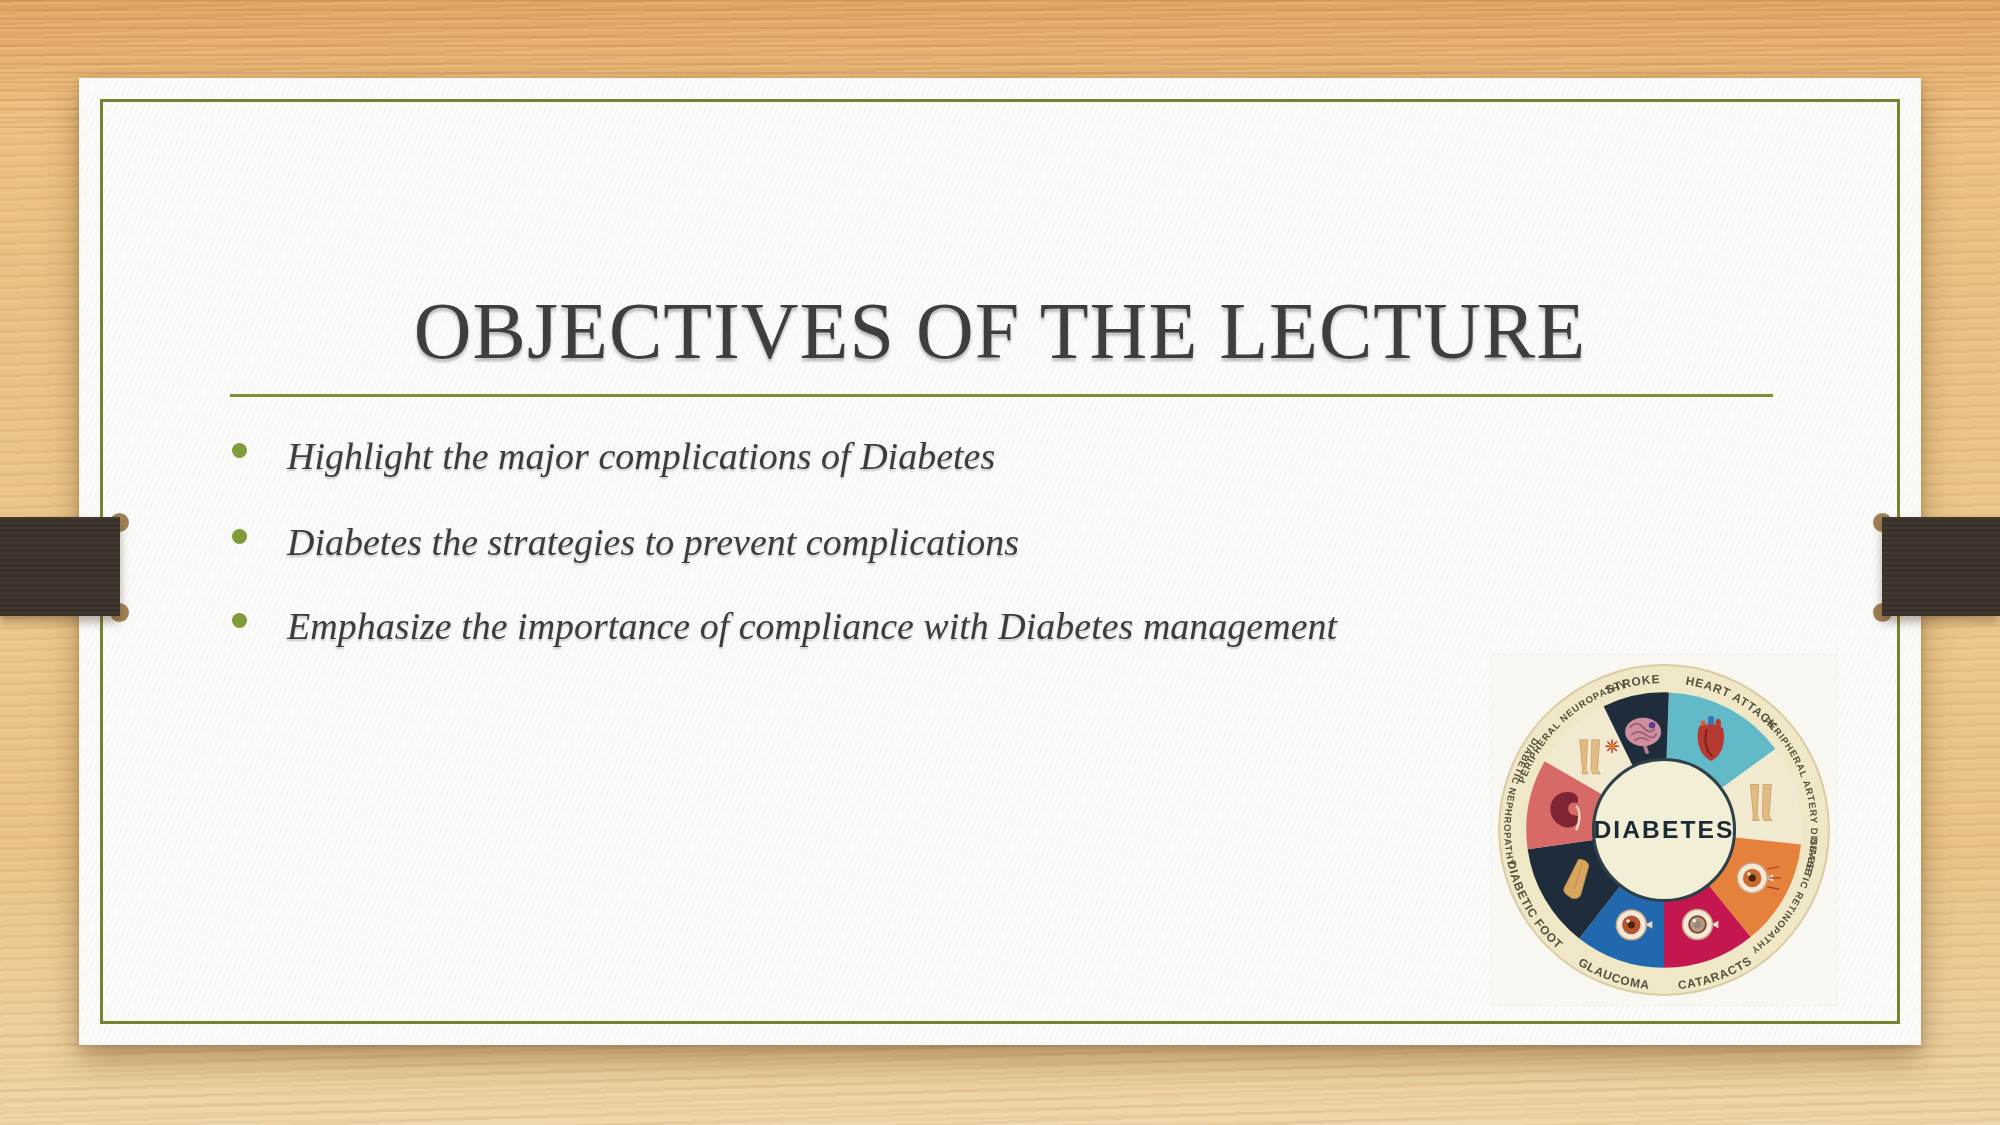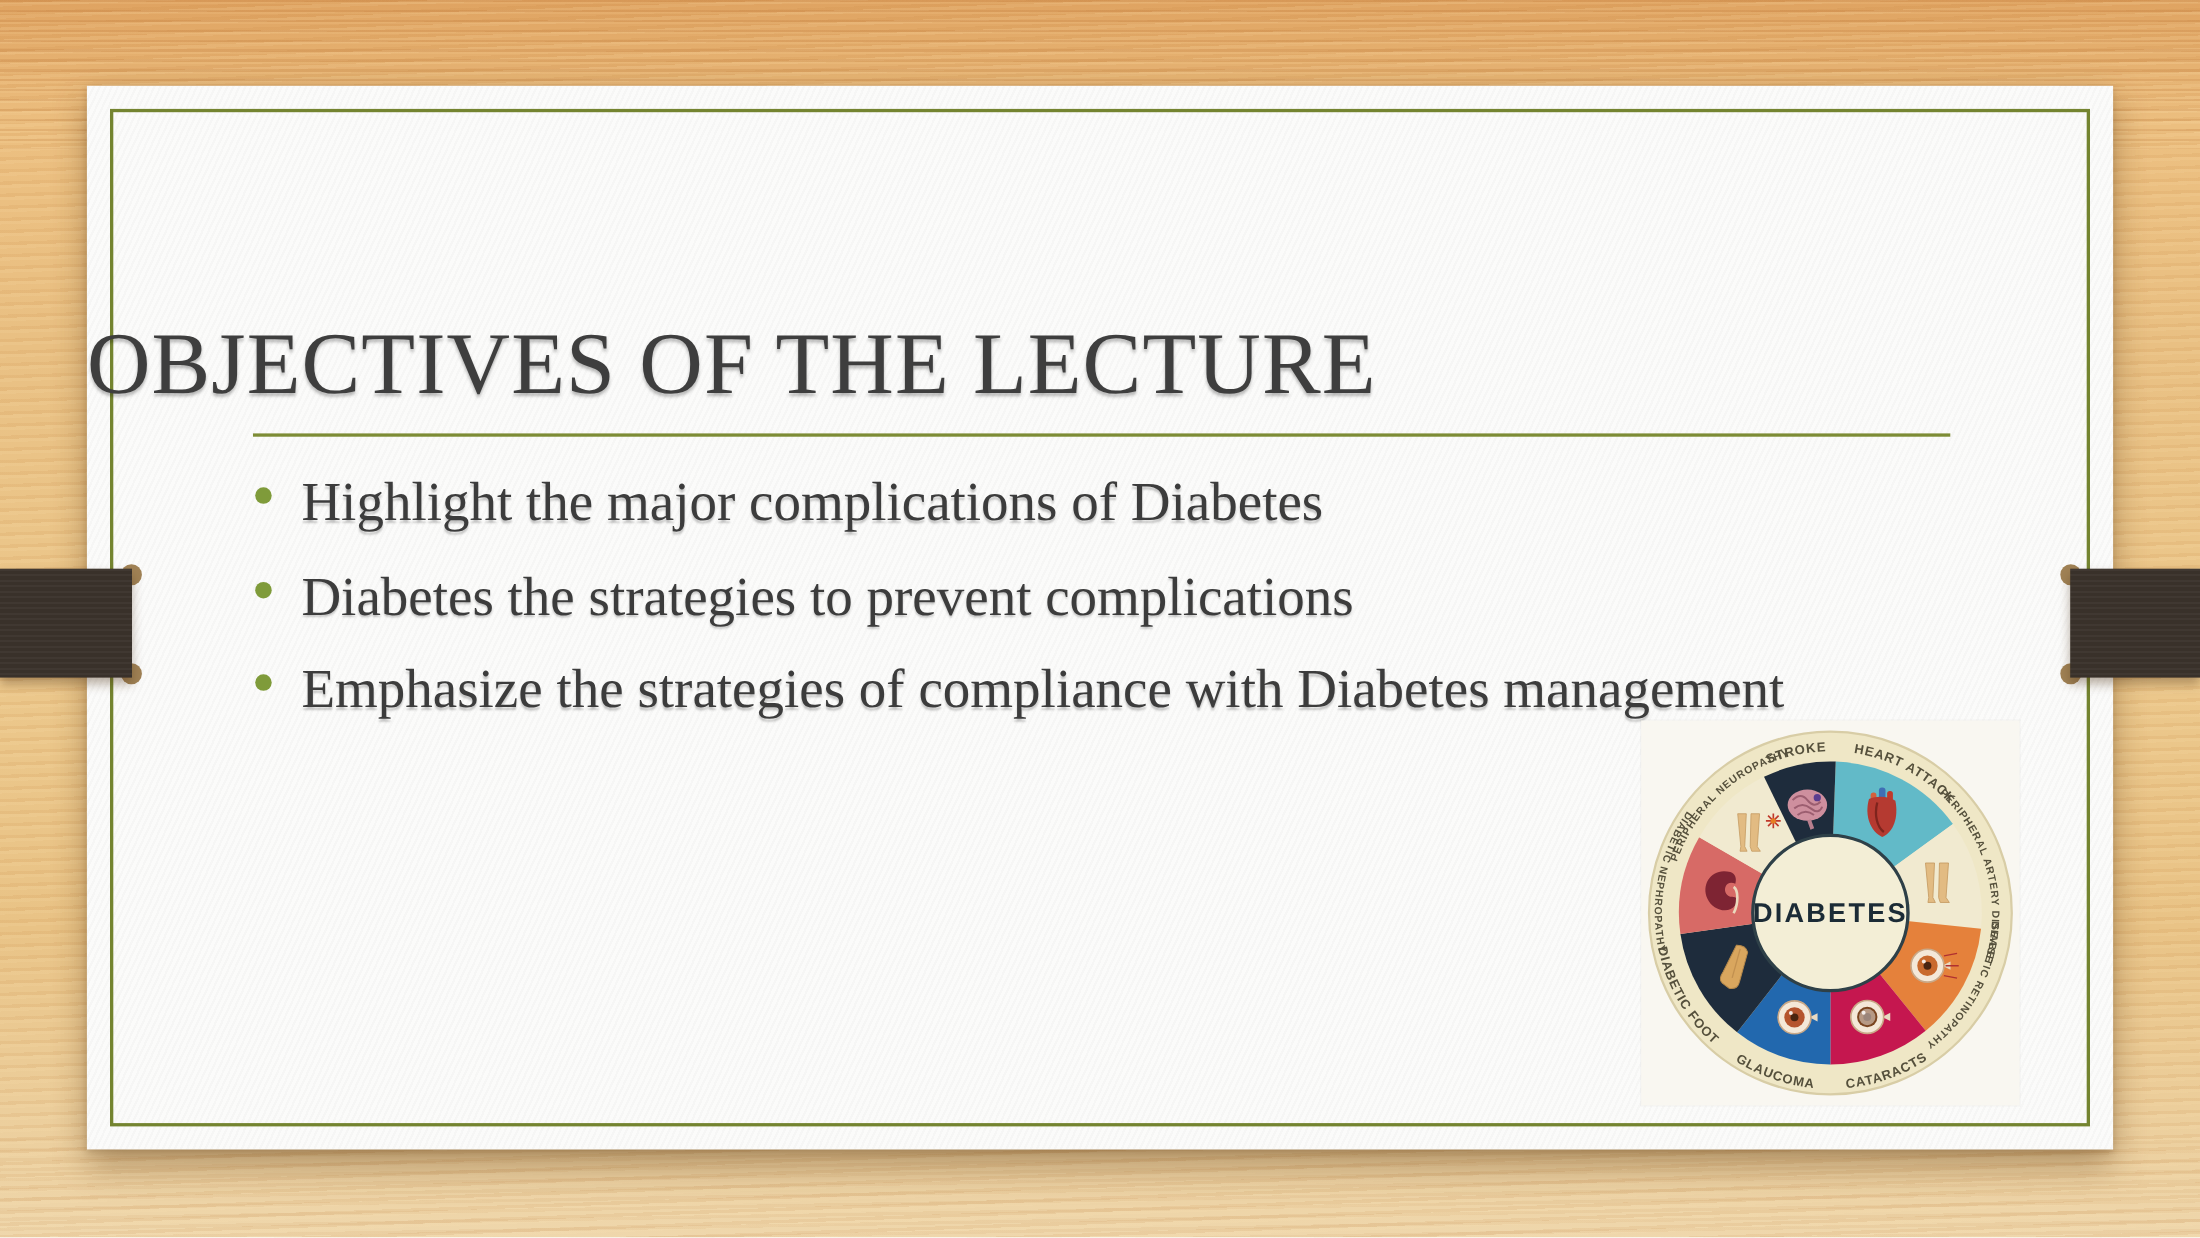--- a/index.html
+++ b/index.html
@@ -32,29 +32,29 @@
   .ribbon{position:absolute;height:99px;top:517px;background:#39312a;
     background-image:repeating-linear-gradient(180deg, rgba(255,255,255,0.035) 0 2px, rgba(0,0,0,0) 2px 5px);
     box-shadow:0 6px 9px rgba(80,50,20,0.38); z-index:6;}
   .ribbon-left{left:0;width:120px;}
   .ribbon-right{right:0;width:118px;}
   .knob{position:absolute;width:19px;height:19px;border-radius:50%;background:#a08255;z-index:5;}
   .knob-lt{left:110px;top:513px;} .knob-lb{left:110px;top:603px;}
   .knob-rt{right:108px;top:513px;} .knob-rb{right:108px;top:603px;}
 
   
-  .title{position:absolute;left:0;right:0;top:208px;text-align:left;
+  .title{position:absolute;left:0;right:0;top:208px;text-align:center;
     font-size:80px;color:#3e3e3e;letter-spacing:1px;
     text-shadow:0 3px 3px rgba(0,0,0,0.28);white-space:nowrap;}
   .divider{position:absolute;left:151px;top:316px;width:1543px;height:3px;background:#7d8c35;}
   .bullets{position:absolute;left:0;top:0;width:100%;}
   .bullet-row{position:absolute;left:153px;display:flex;align-items:flex-start;}
   .bullet-row .dot{width:15px;height:15px;border-radius:50%;background:#7f9b3a;margin-top:13px;flex:0 0 auto;}
-  .bullet-row .txt{margin-left:27px;font-size:50px;color:#3c3c3c;line-height:52px;
-    text-shadow:0 2px 2px rgba(0,0,0,0.22);white-space:nowrap;}
+  .bullet-row .txt{margin-left:40px;font-size:38px;color:#3c3c3c;line-height:52px;
+    text-shadow:0 2px 2px rgba(0,0,0,0.22);white-space:nowrap;font-style:italic;}
   .row-0{top:352px;} .row-1{top:438px;} .row-2{top:522px;}
 
   
   .wheel-figure{position:absolute;left:1413px;top:577px;width:344px;height:350px;
     background:#f9f7f1;box-shadow:0 0 0 1px rgba(0,0,0,0.03);
     display:flex;align-items:center;justify-content:center;}
   .wheel-figure svg{display:block;}
 </style>
 </head>
 <body>
@@ -77,21 +77,21 @@
       <div class="bullet-row row-0">
         <span class="dot"></span>
         <span class="txt">Highlight the major complications of Diabetes</span>
       </div>
       <div class="bullet-row row-1">
         <span class="dot"></span>
         <span class="txt">Diabetes the strategies to prevent complications</span>
       </div>
       <div class="bullet-row row-2">
         <span class="dot"></span>
-        <span class="txt">Emphasize the strategies of compliance with Diabetes management</span>
+        <span class="txt">Emphasize the importance of compliance with Diabetes management</span>
       </div>
     </div>
 
     <figure class="wheel-figure" style="margin:0;">
       <div id="wheel-mount">
           <svg width="340" height="340" viewBox="0 0 200 200" xmlns="http://www.w3.org/2000/svg">
             <circle cx="100" cy="100" r="97" fill="#efe7c6" stroke="#d8cda6" stroke-width="1.2"></circle>
             <path d="M100,100 L102.83,19.05 A81,81 0 0 1 165.53,52.39 Z" fill="#62bac8"></path>
             <path d="M100,100 L165.53,52.39 A81,81 0 0 1 180.56,108.47 Z" fill="#f1ead0"></path>
             <path d="M100,100 L180.56,108.47 A81,81 0 0 1 150.97,162.95 Z" fill="#e5813b"></path>

